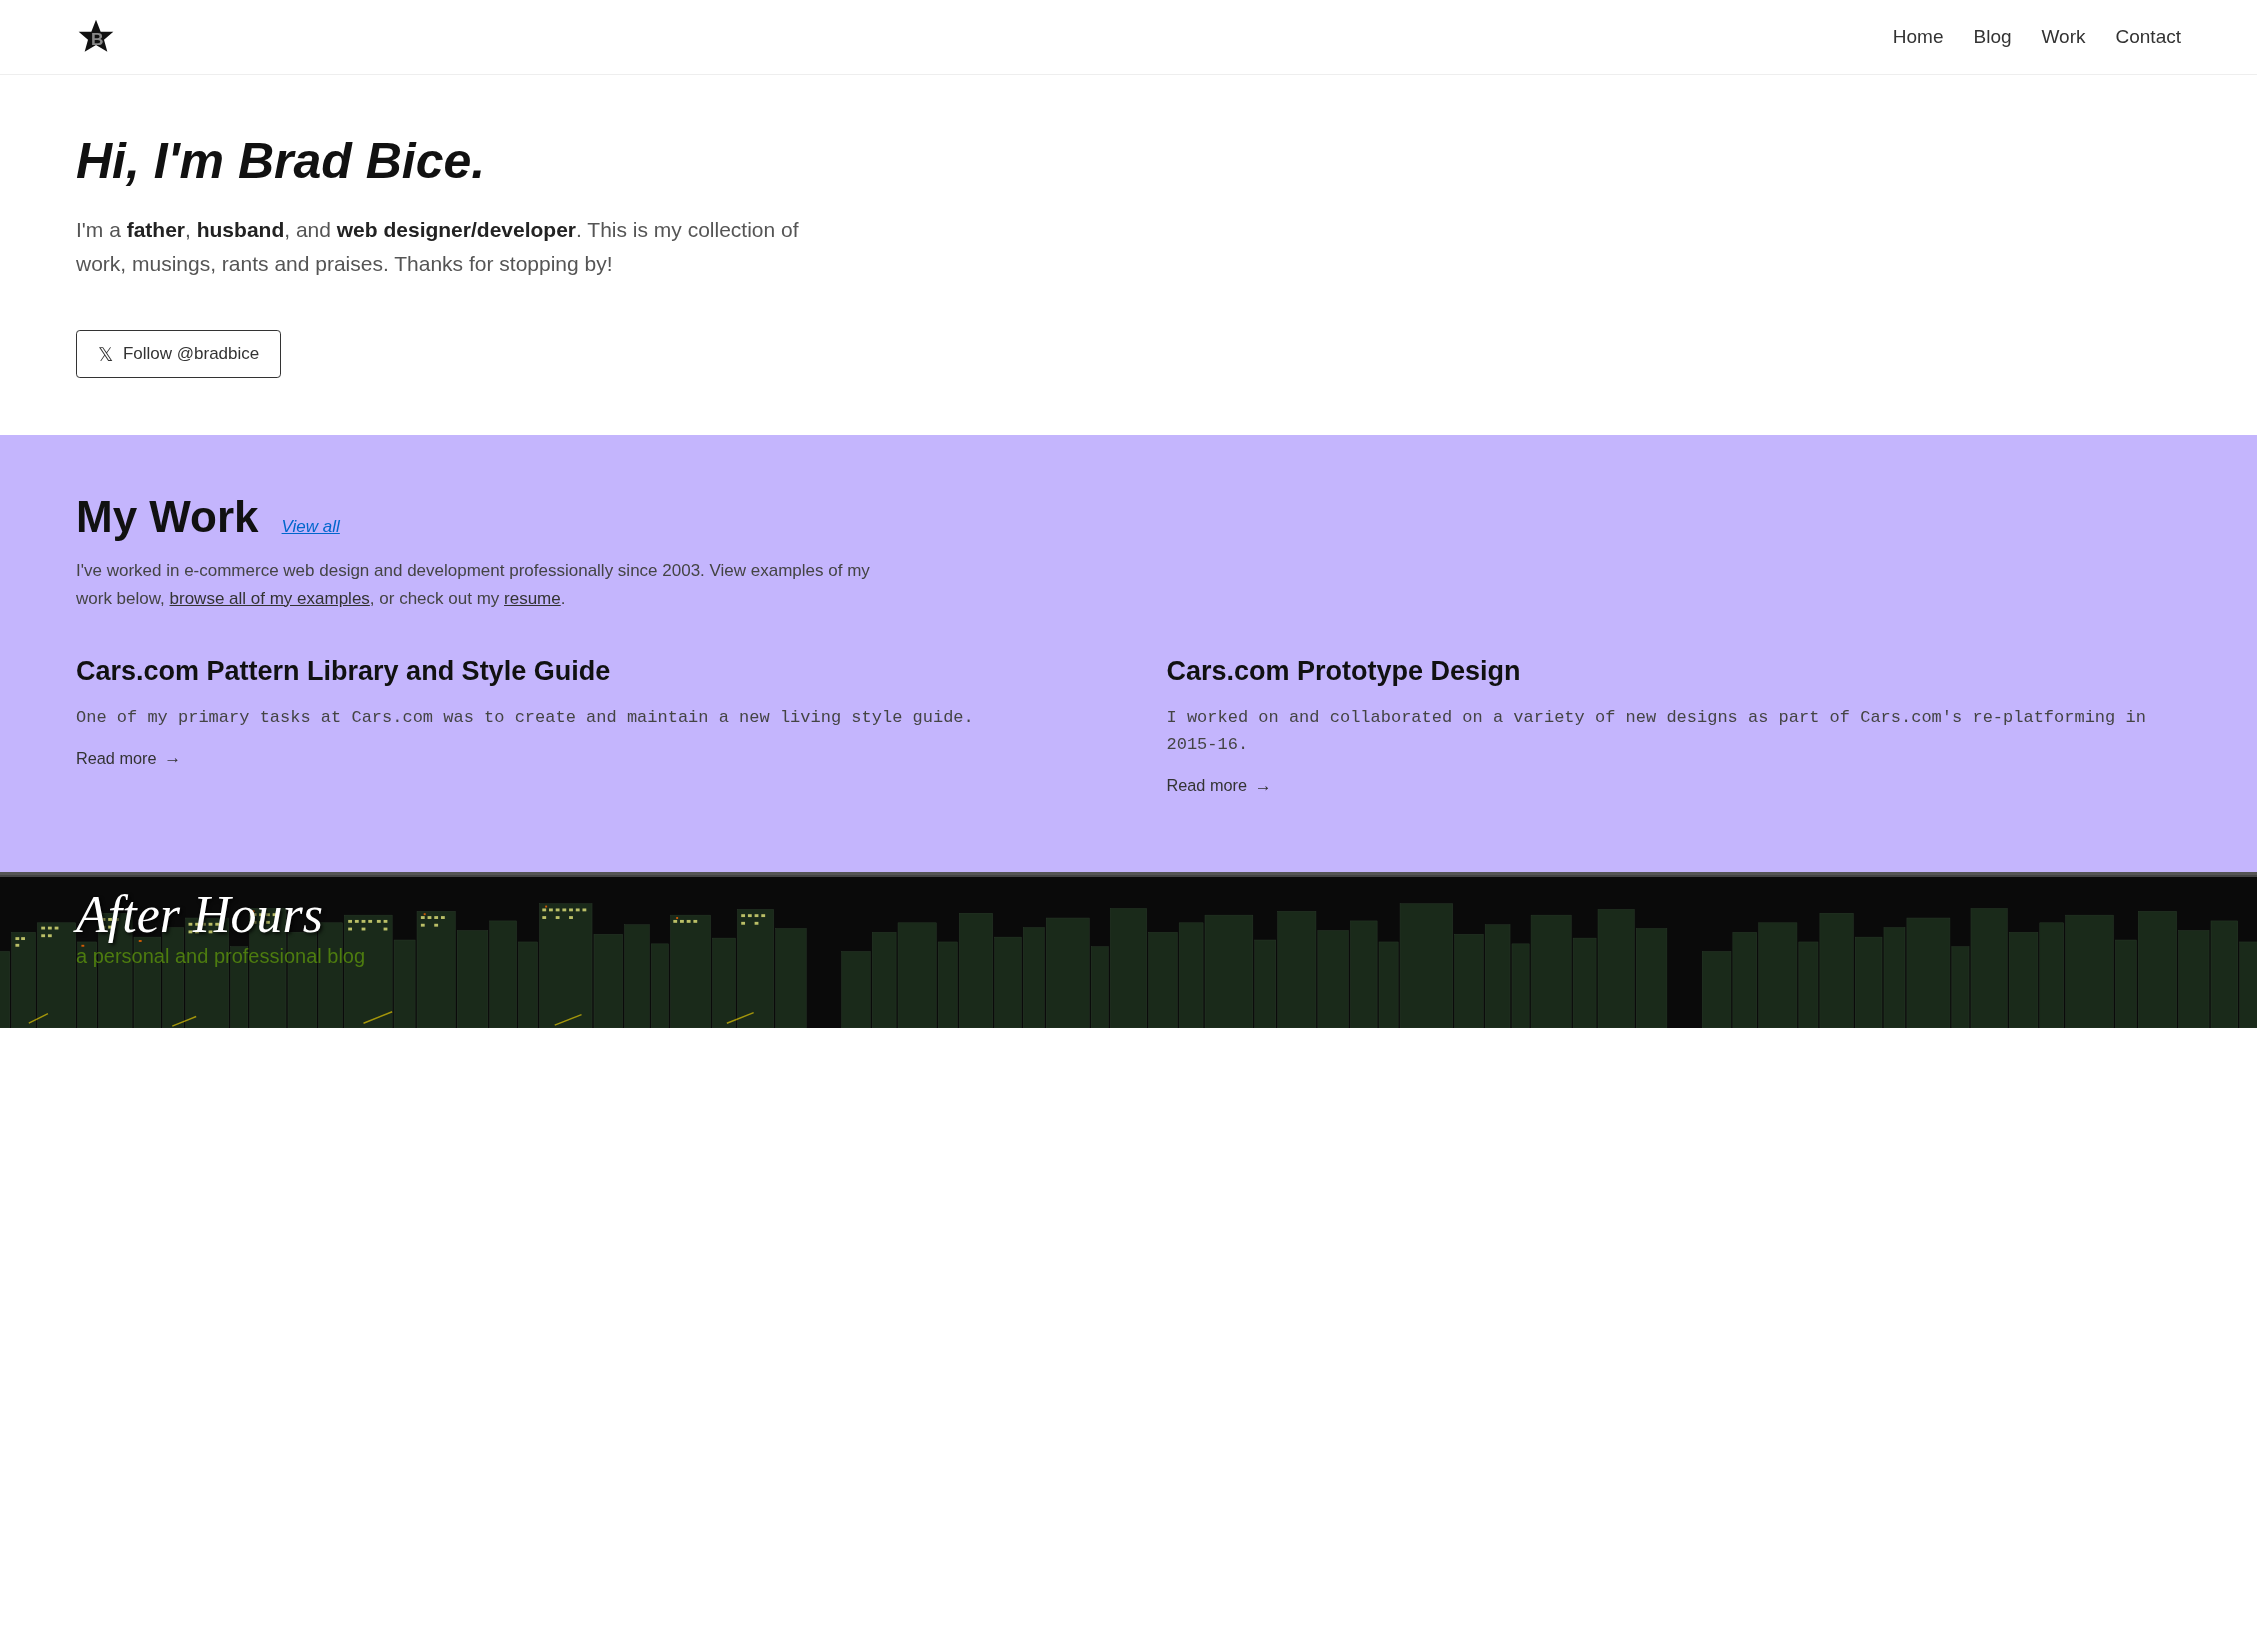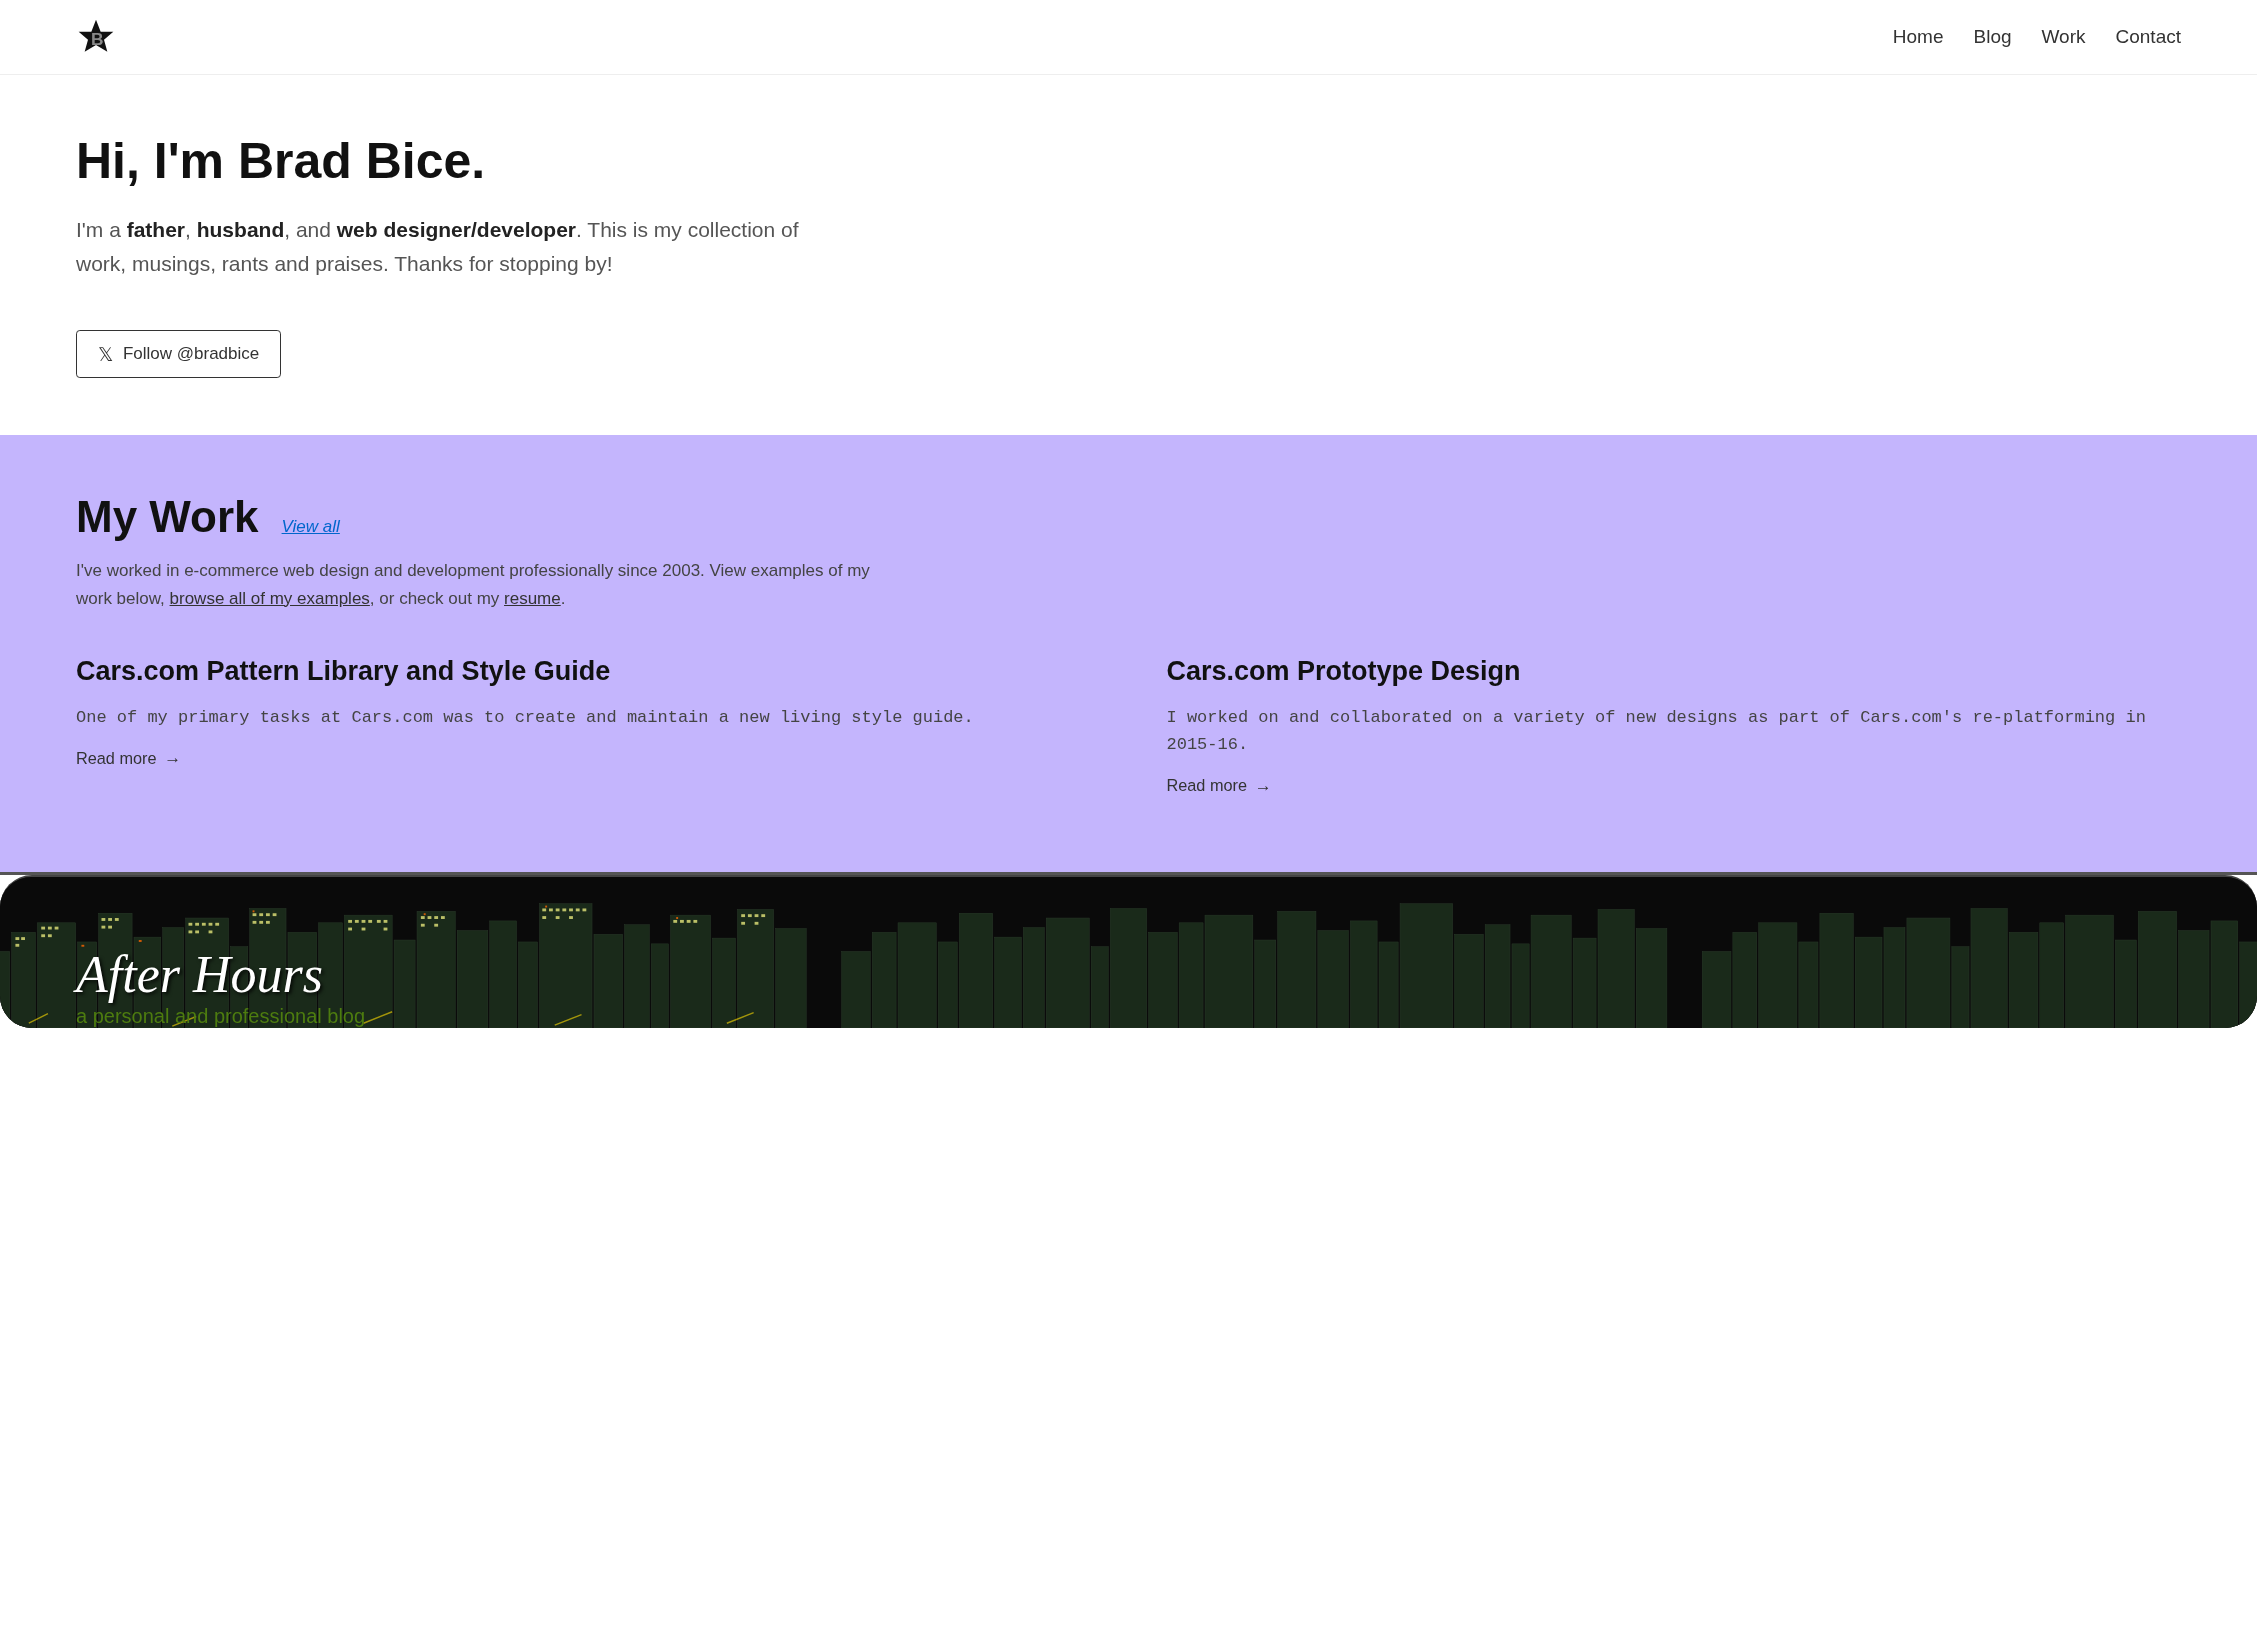--- a/index.html
+++ b/index.html
@@ -44,20 +44,21 @@
     .hero {
       padding: 57px 76px 57px 76px;
       background: #fff;
     }
     .hero h1 {
       font-family: Arial, Helvetica, sans-serif;
       font-size: 50px;
       font-weight: 900;
       color: #111;
       margin-bottom: 23px;
+      font-style: italic;
     }
     .hero p {
       font-family: Arial, Helvetica, sans-serif;
       font-size: 21px;
       color: #555;
       line-height: 1.6;
       max-width: 726px;
       margin-bottom: 50px;
     }
     .hero p strong {
@@ -153,24 +154,23 @@
       font-size: 17px;
     }
 
     
     .footer-banner {
       background: #111;
       min-height: 153px;
       position: relative;
       overflow: hidden;
       display: flex;
-      align-items: flex-end;
-      padding: 0 76px;
+      align-items: flex-start;
+      padding: 12px 76px;
       border-top: 2.9px solid #444;
-      border-radius: 32px;
     }
     .cityscape {
       position: absolute;
       top: 0; left: 0; right: 0; bottom: 0;
       display: flex;
       align-items: flex-end;
       overflow: hidden;
     }
     .footer-content {
       position: relative;

